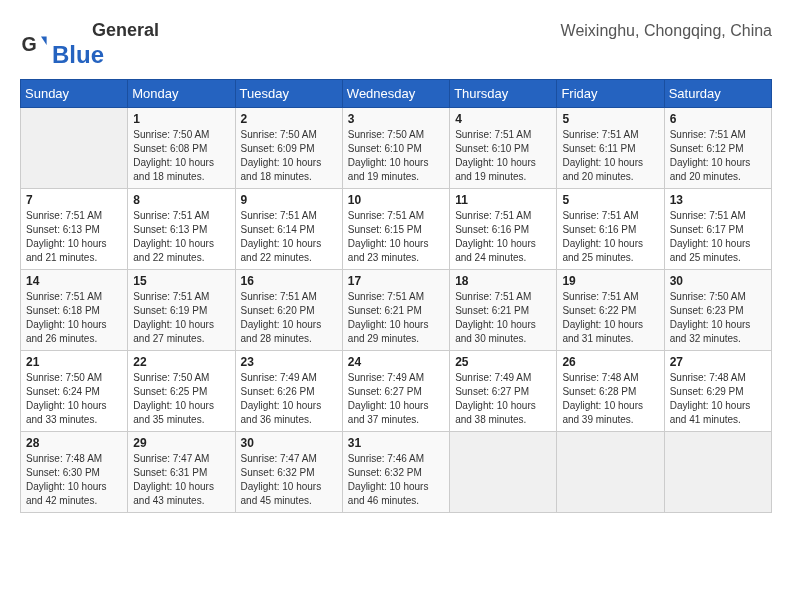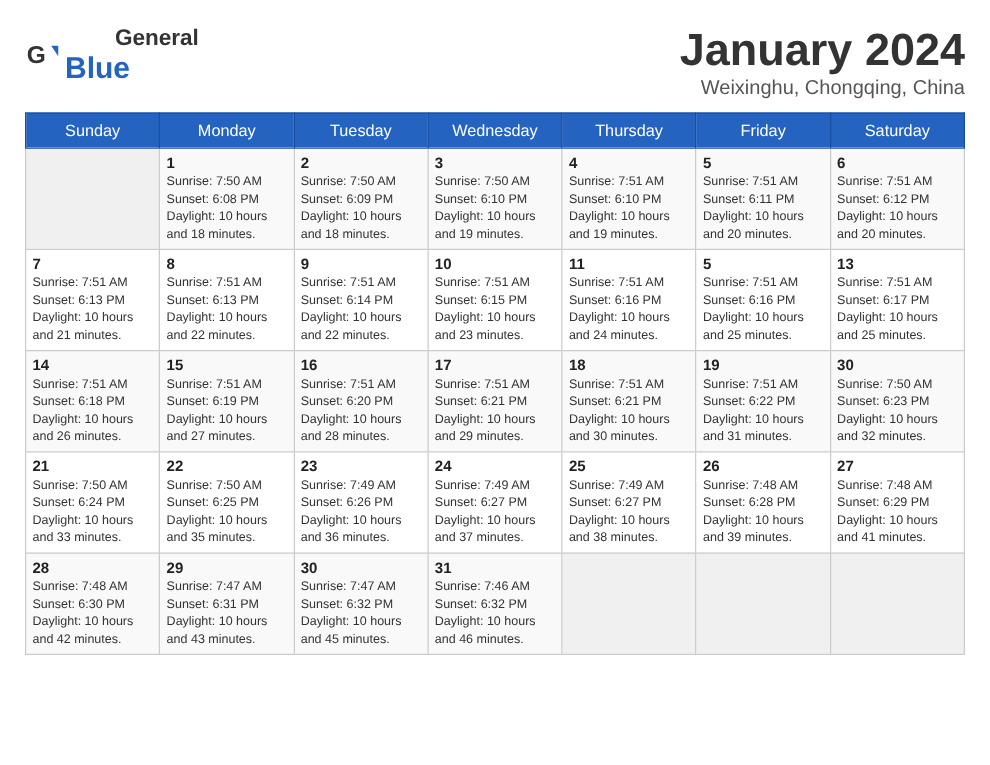--- a/index.html
+++ b/index.html
@@ -51,22 +51,22 @@
       margin-top: 2px;
     }
     .calendar-table {
       width: 100%;
       border-collapse: collapse;
       font-size: 11px;
     }
     .calendar-table thead tr th {
       background-color: #2563c0;
       color: #fff;
-      padding: 6px 16px;
-      text-align: center;
+      padding: 6px 4px;
+      text-align: left;
       font-size: 13px;
       font-weight: normal;
       border: 1px solid #1a4fa0;
     }
     .calendar-table tbody tr td {
       border: 1px solid #ccc;
       vertical-align: top;
       padding: 4px 5px;
       width: calc(100% / 7);
       height: 80px;
@@ -101,21 +101,20 @@
     <svg class="logo-icon" viewBox="0 0 40 40">
       <text x="2" y="28" font-size="28" font-family="Arial" font-weight="bold" fill="#333">G</text>
       <polygon points="30,8 38,8 38,20" fill="#2563c0"></polygon>
     </svg>
     <div>
       <span class="logo-text-general">General</span><br>
       <span class="logo-text-blue">Blue</span>
     </div>
   </div>
   <div class="title-block">
-    <div class="month-title">January 2024</div>
     <div class="location-title">Weixinghu, Chongqing, China</div>
   </div>
 </div>
 
 <table class="calendar-table">
   <thead>
     <tr id="weekday-header">
     <th>Sunday</th>
         <th>Monday</th>
         <th>Tuesday</th>

